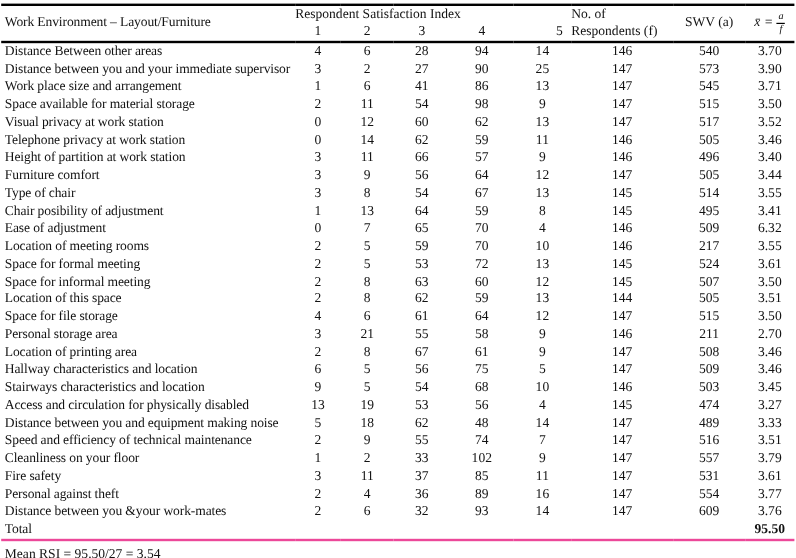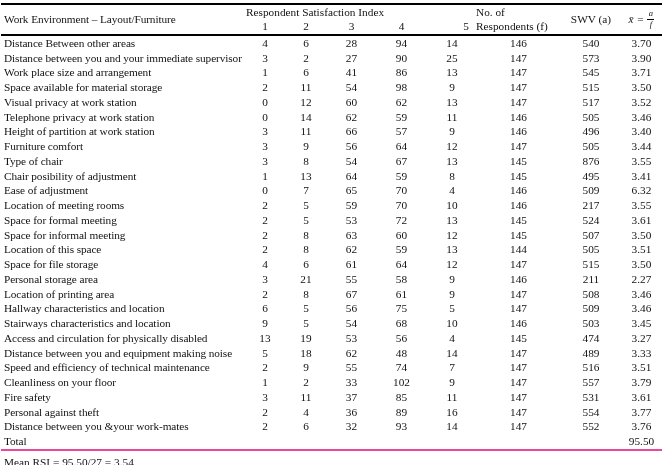--- a/index.html
+++ b/index.html
@@ -49,21 +49,21 @@
   .frac {
     display: inline-flex;
     flex-direction: column;
     align-items: center;
     font-size: 8.5px;
     line-height: 1.05;
   }
   .frac .fnum { border-bottom: 1px solid #000; padding: 0 1.5px 0.5px 1.5px; }
   .frac .fden { padding-top: 0.5px; }
 
-  .total-mean { font-weight: normal; }
+  .total-mean { font-weight: bold; }
 
   .footnote {
     margin: 5px 0 0 3px;
     font-size: 11.3px;
     line-height: 13px;
   }
 </style>
 </head>
 <body>
 
@@ -198,21 +198,21 @@
           <td class="num">3.44</td>
         </tr>
         <tr>
           <td class="lab">Type of chair</td>
           <td class="num">3</td>
           <td class="num">8</td>
           <td class="num">54</td>
           <td class="num">67</td>
           <td class="num">13</td>
           <td class="num">145</td>
-          <td class="num">876</td>
+          <td class="num">514</td>
           <td class="num">3.55</td>
         </tr>
         <tr>
           <td class="lab">Chair posibility of adjustment</td>
           <td class="num">1</td>
           <td class="num">13</td>
           <td class="num">64</td>
           <td class="num">59</td>
           <td class="num">8</td>
           <td class="num">145</td>
@@ -287,21 +287,21 @@
         </tr>
         <tr>
           <td class="lab">Personal storage area</td>
           <td class="num">3</td>
           <td class="num">21</td>
           <td class="num">55</td>
           <td class="num">58</td>
           <td class="num">9</td>
           <td class="num">146</td>
           <td class="num">211</td>
-          <td class="num">2.27</td>
+          <td class="num">2.70</td>
         </tr>
         <tr>
           <td class="lab">Location of printing area</td>
           <td class="num">2</td>
           <td class="num">8</td>
           <td class="num">67</td>
           <td class="num">61</td>
           <td class="num">9</td>
           <td class="num">147</td>
           <td class="num">508</td>
@@ -396,21 +396,21 @@
           <td class="num">3.77</td>
         </tr>
         <tr>
           <td class="lab">Distance between you &amp;your work-mates</td>
           <td class="num">2</td>
           <td class="num">6</td>
           <td class="num">32</td>
           <td class="num">93</td>
           <td class="num">14</td>
           <td class="num">147</td>
-          <td class="num">552</td>
+          <td class="num">609</td>
           <td class="num">3.76</td>
         </tr>
       </tbody>
     <tfoot>
       <tr>
         <td class="lab">Total</td>
         <td colspan="7"></td>
         <td class="num total-mean">95.50</td>
       </tr>
     </tfoot>

